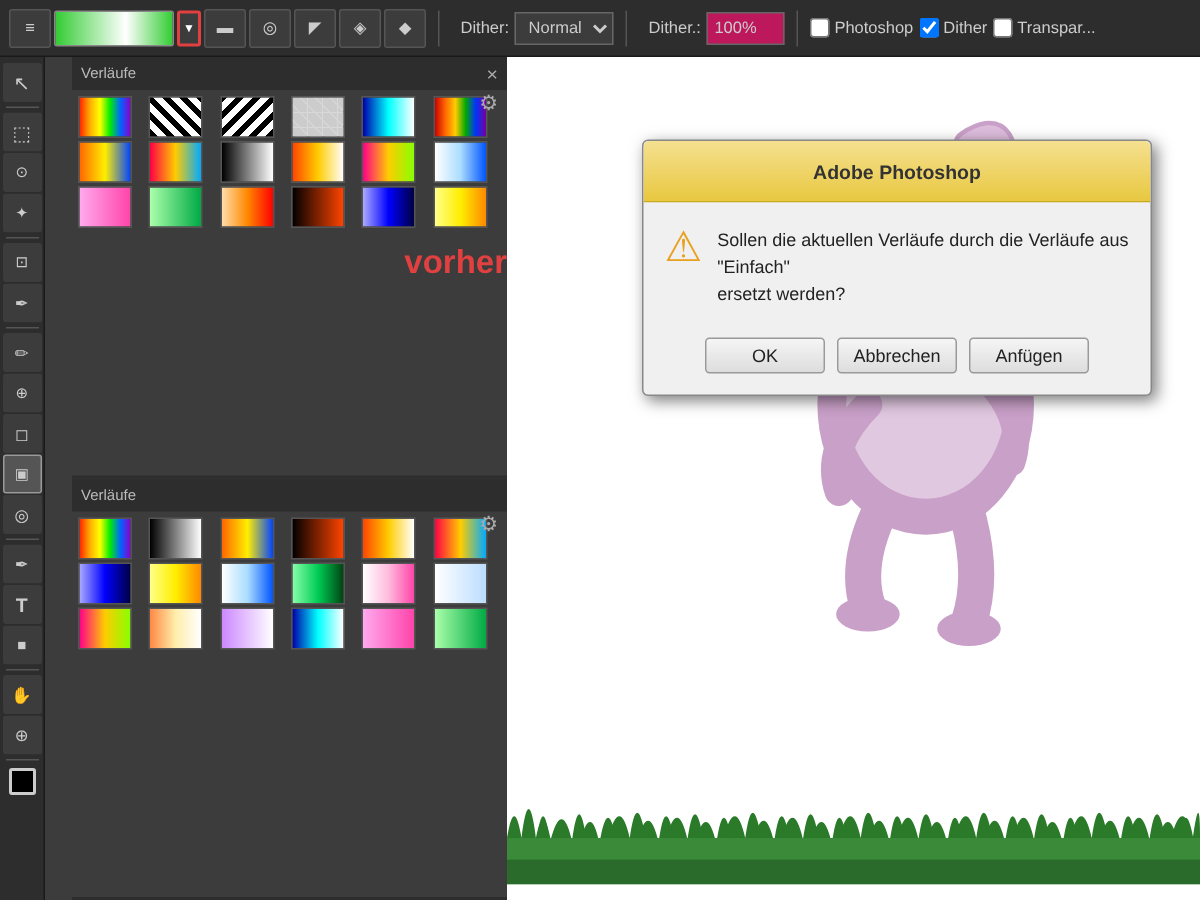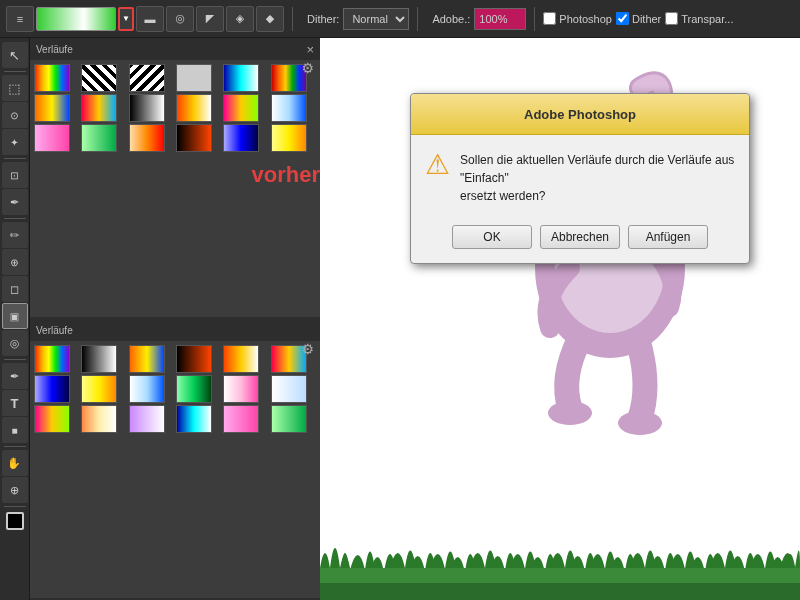--- a/index.html
+++ b/index.html
@@ -141,20 +141,21 @@
     }
 
     
     #main-area {
       position: absolute;
       left: 30px;
       top: 38px;
       right: 0;
       bottom: 0;
       display: flex;
+      padding-left: 18px;
     }
 
     
     #gradient-panels {
       width: 290px;
       height: 562px;
       background: #3c3c3c;
       display: flex;
       flex-direction: column;
     }
@@ -336,21 +337,21 @@
     <div class="toolbar-btn">◤</div>
     <div class="toolbar-btn">◈</div>
     <div class="toolbar-btn">◆</div>
   </div>
   <div class="toolbar-separator"></div>
   <span class="toolbar-label">Dither:</span>
   <select class="toolbar-select">
     <option>Normal</option>
   </select>
   <div class="toolbar-separator"></div>
-  <span class="toolbar-label">Adobe.:</span>
+  <span class="toolbar-label">Dither.:</span>
   <input class="toolbar-input" value="100%" style="width: 52px;">
   <div class="toolbar-separator"></div>
   <div class="toolbar-checkbox-group">
     <input type="checkbox" style="">
     <span>Photoshop</span>
   </div>
   <div class="toolbar-checkbox-group">
     <input type="checkbox" checked="" style="">
     <span>Dither</span>
   </div>

